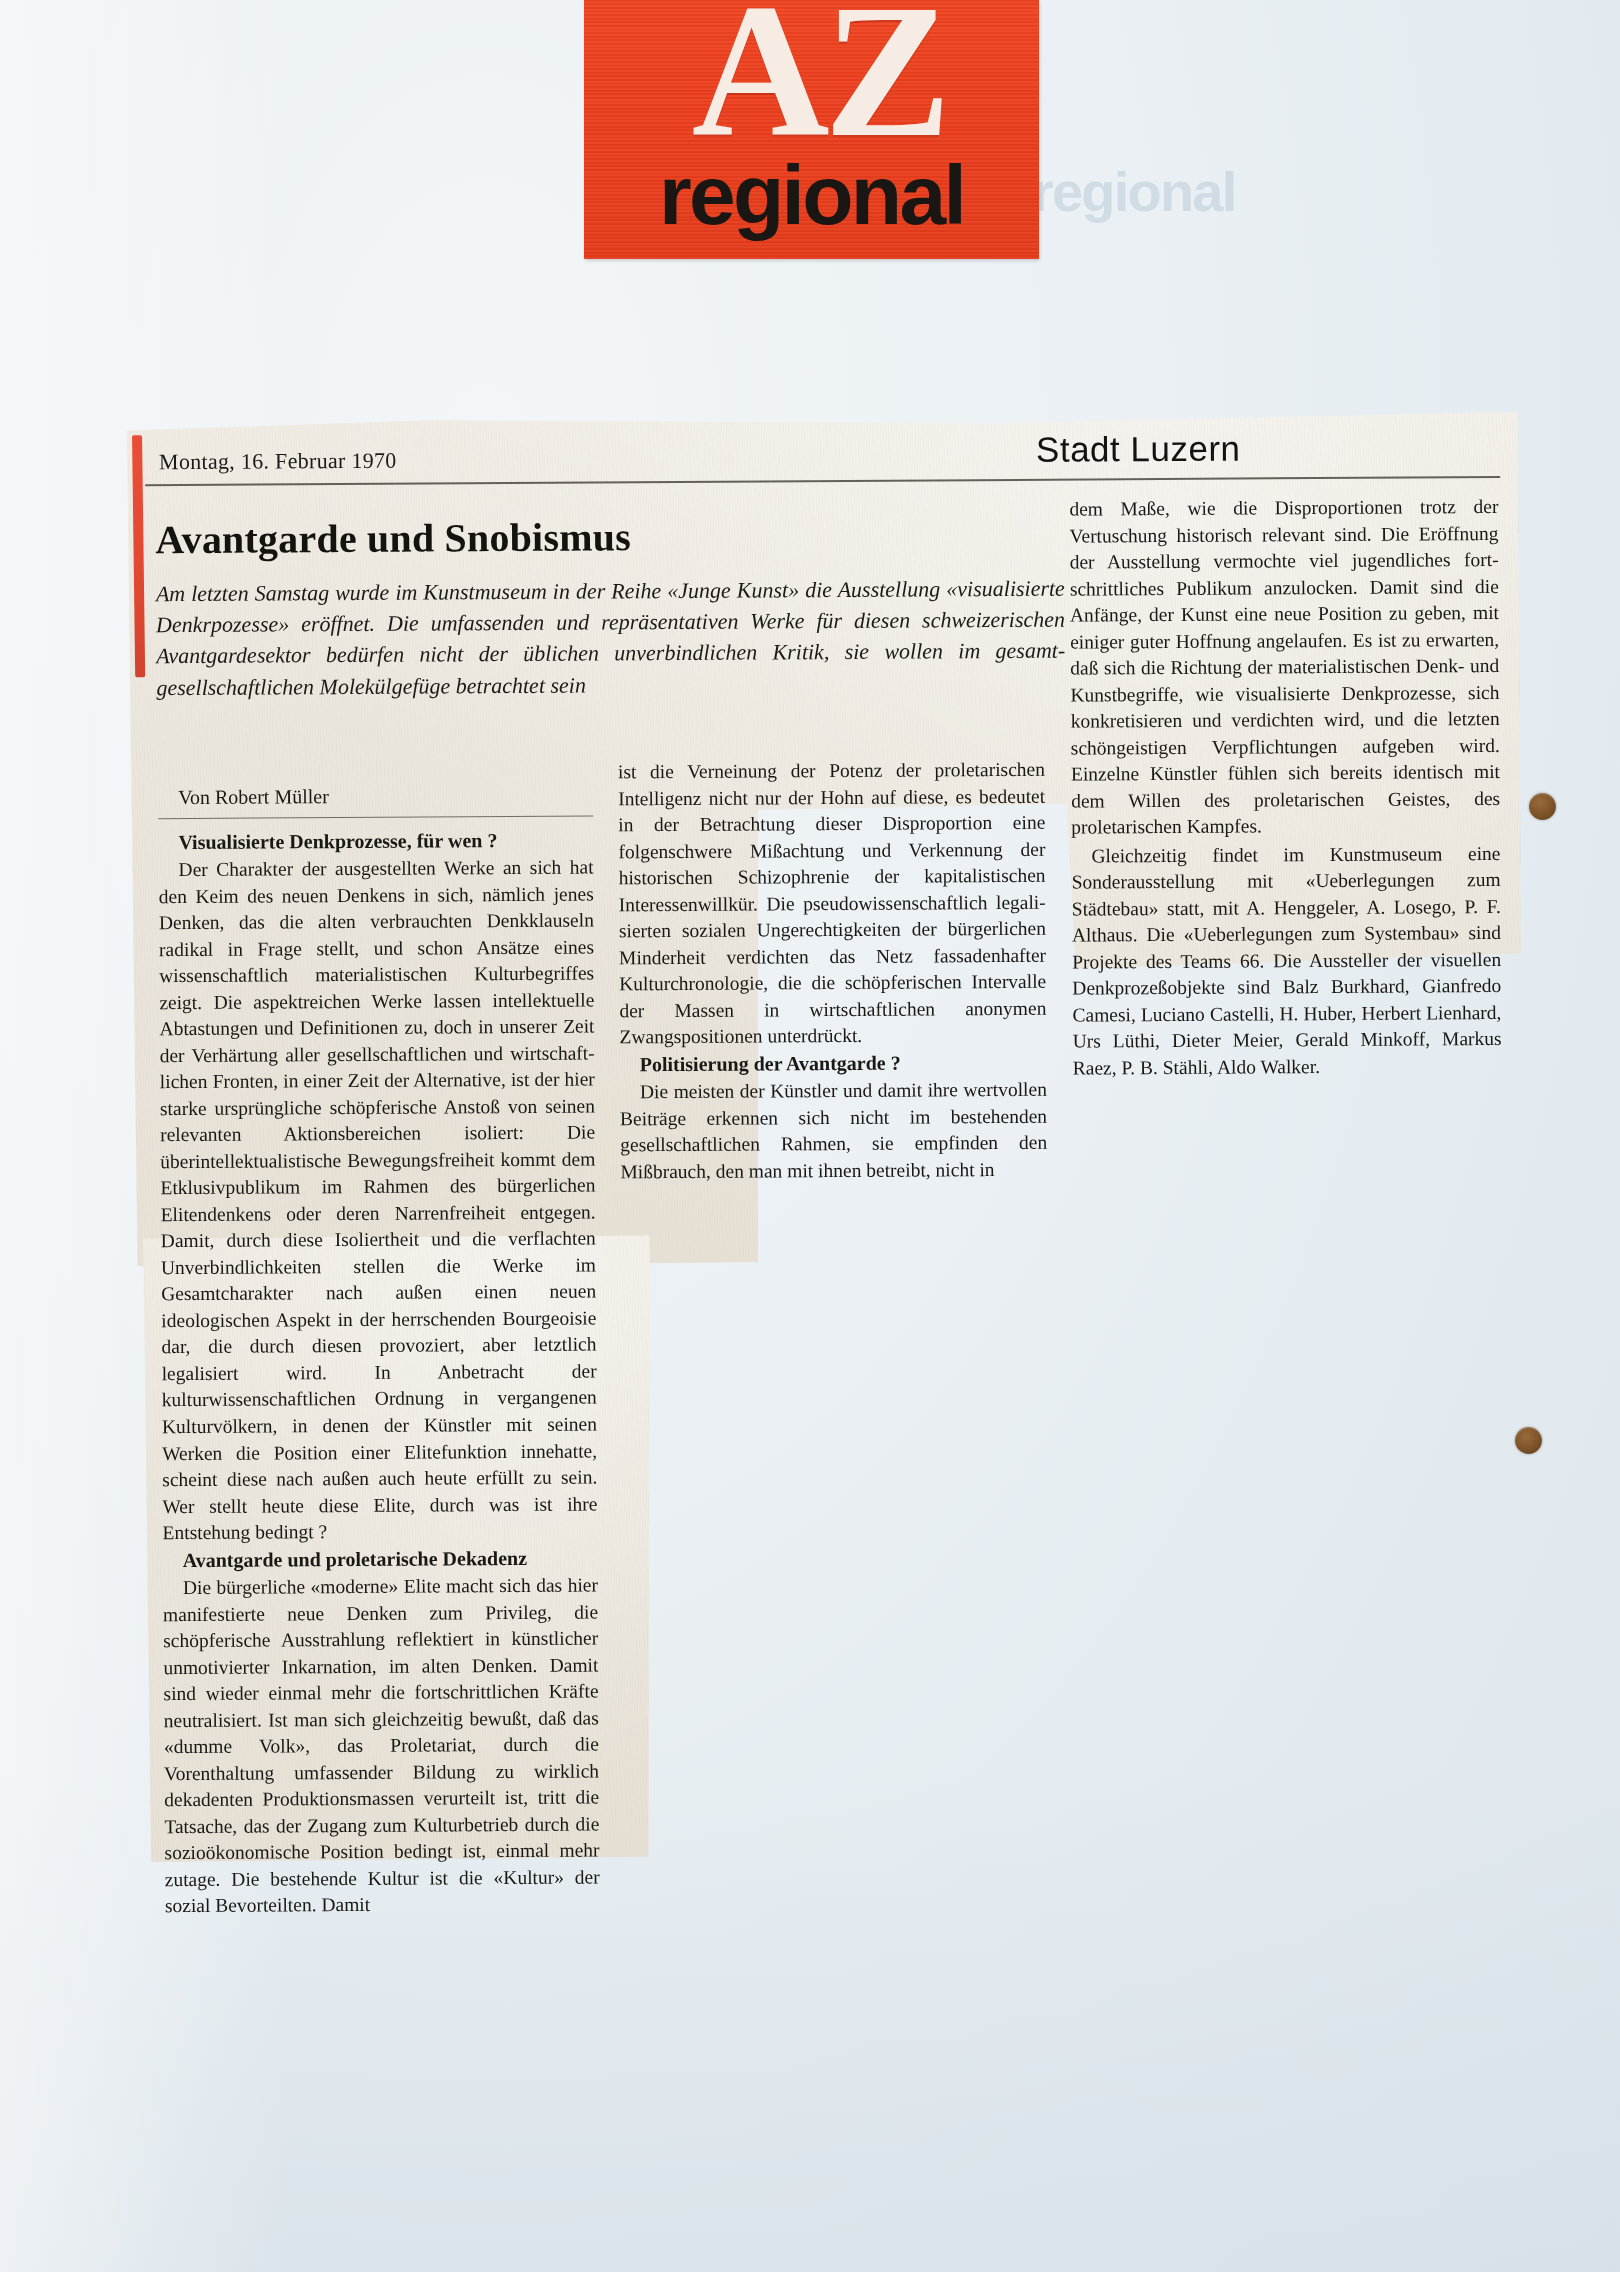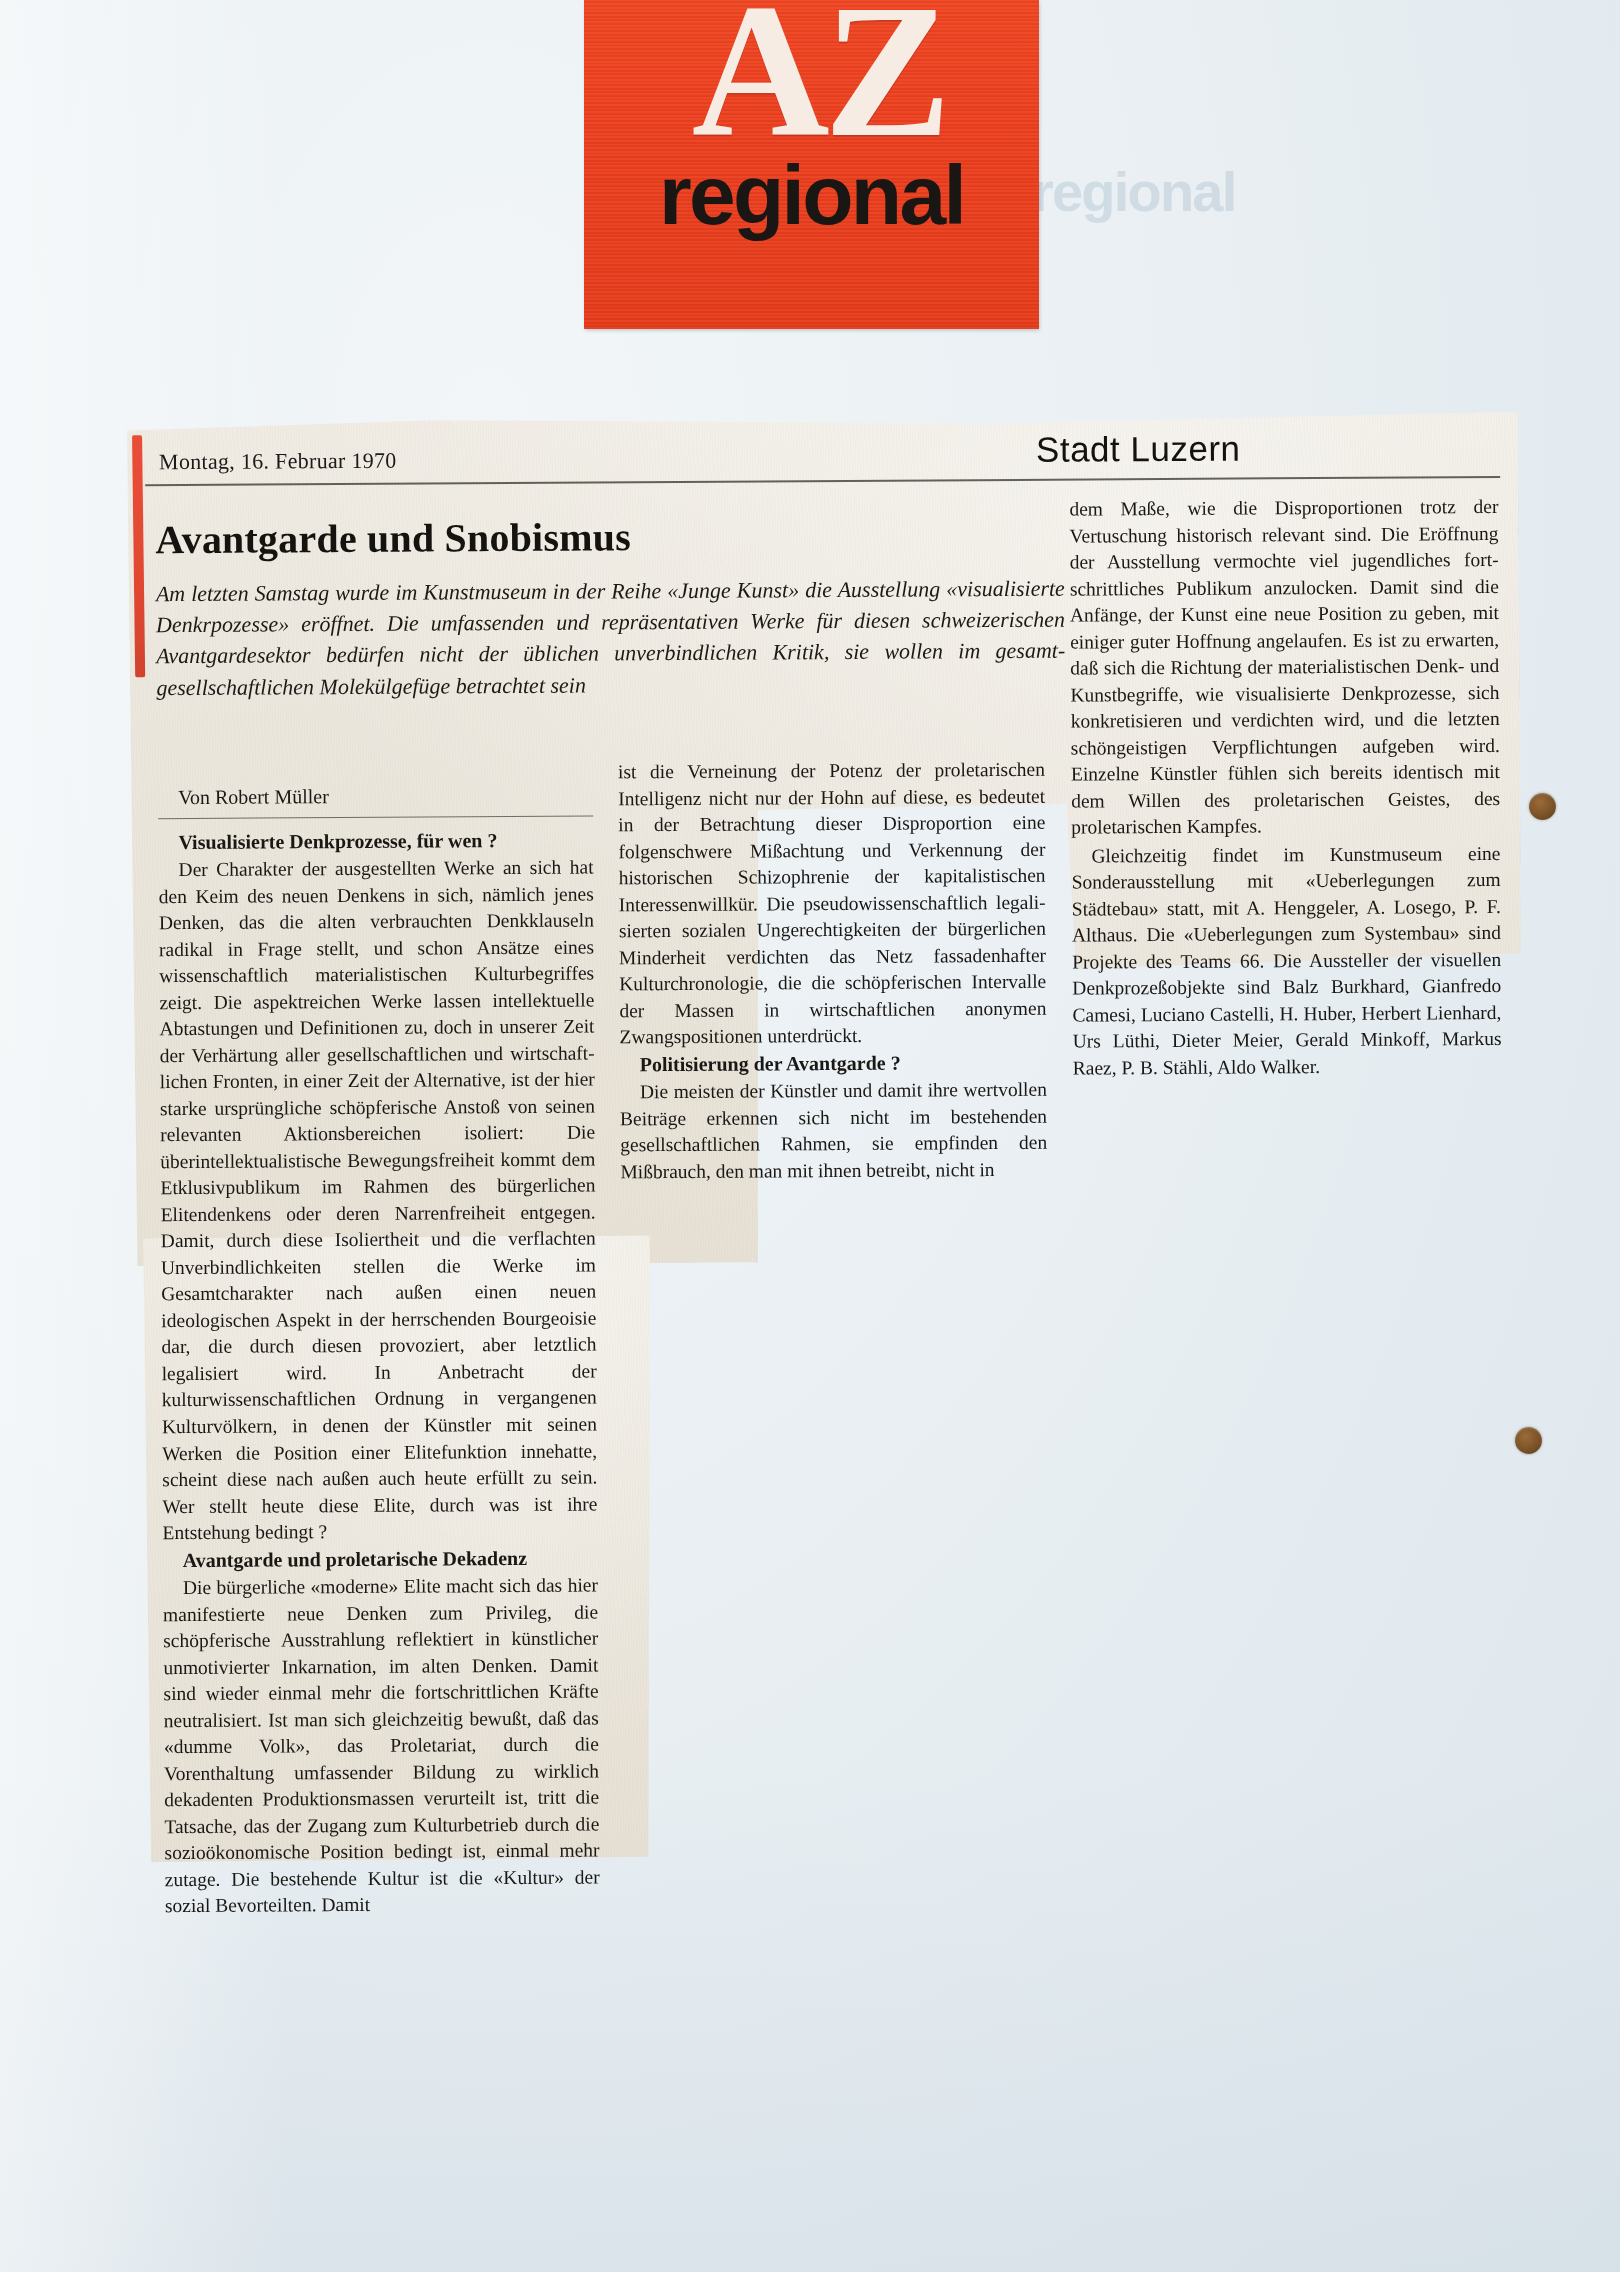--- a/index.html
+++ b/index.html
@@ -43,21 +43,21 @@
   }
   #hole-top  { left: 1529px; top: 793px; }
   #hole-bottom { left: 1515px; top: 1427px; }
 
   
   #masthead {
     position: absolute;
     left: 584px;
     top: 0px;
     width: 455px;
-    height: 329px;
+    height: 259px;
     background:
       linear-gradient(180deg, #ef4522 0%, #eb3f1e 40%, #e53c1b 100%);
     box-shadow: 0.9px 1.8px 3.6px rgba(0,0,0,.20);
     overflow: hidden;
   }
   #masthead::before {
     content: "";
     position: absolute;
     inset: 0;
     background:

